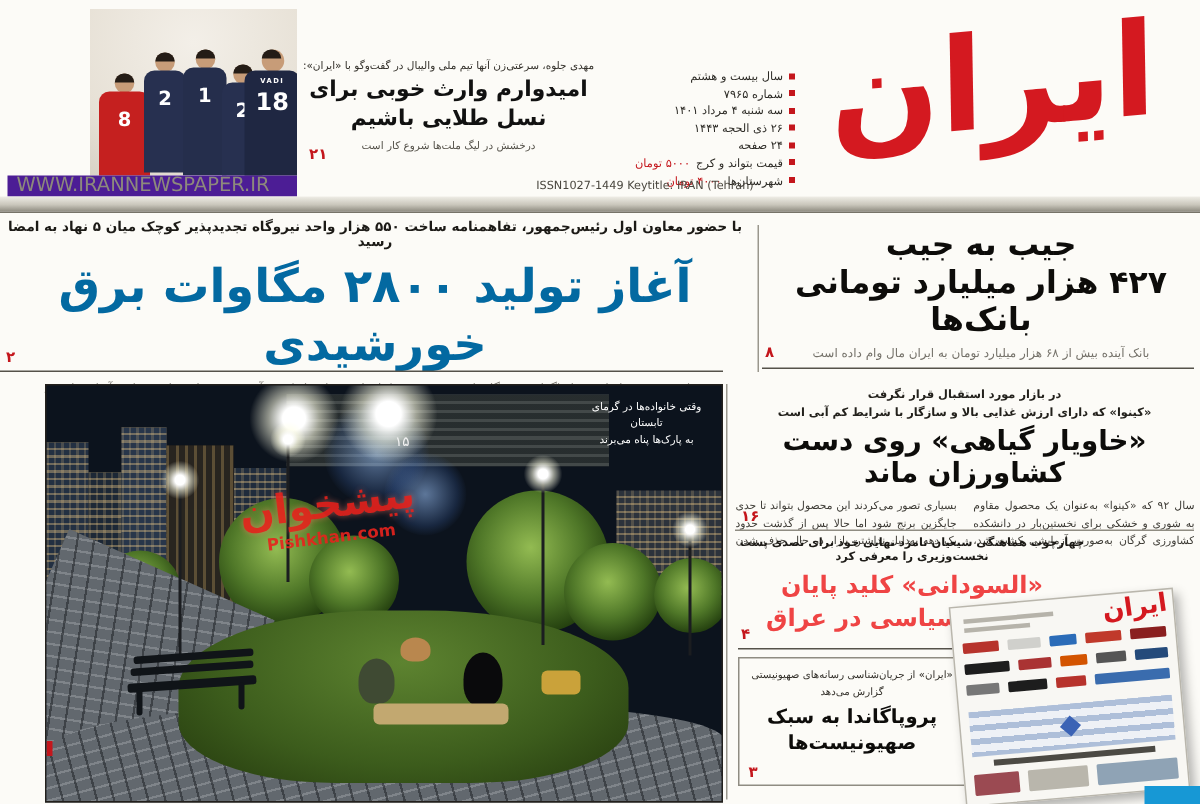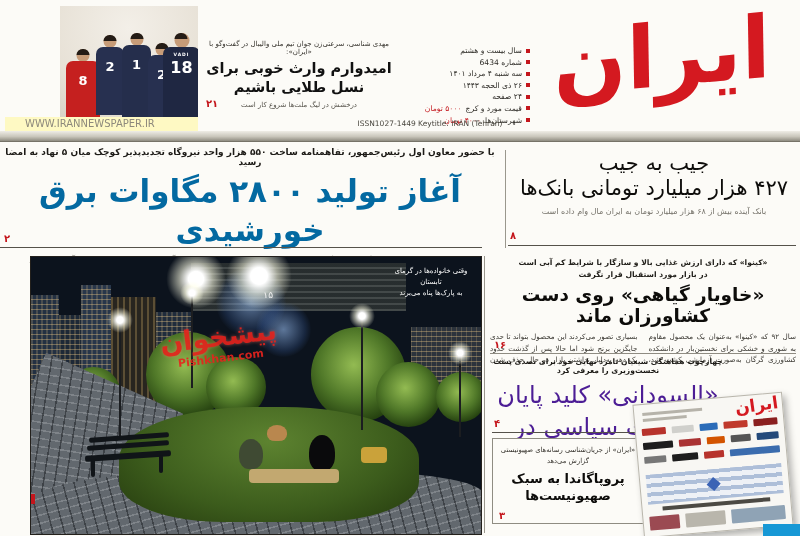--- a/index.html
+++ b/index.html
@@ -7,23 +7,23 @@
         font-family:"DejaVu Sans",sans-serif;direction:rtl;}
   .abs{position:absolute;}
 
   
   .logo{right:8px;top:-14px;width:260px;height:140px;color:#d41920;font-weight:bold;
         font-size:86px;line-height:140px;text-align:center;transform:rotate(-5deg) skewX(-4deg);}
   .graybar{left:0;top:131px;width:800px;height:10px;
            background:linear-gradient(180deg,#efede6 0%,#c9c6bb 55%,#8f8c81 100%);
            border-bottom:1px solid #767368;}
   .issn{left:330px;top:119px;width:200px;font-size:7.5px;color:#4a473f;text-align:center;direction:ltr;}
-  .urlbar{left:5px;top:117px;width:193px;height:14px;background:#fef9c3;
-          color:#8d897c;font-size:10px;line-height:14px;text-align:left;direction:ltr;
-          padding-left:20px;box-sizing:border-box;}
+  .urlbar{left:5px;top:117px;width:193px;height:14px;background:#4c1d95;
+          color:#8d897c;font-size:13px;line-height:14px;text-align:left;direction:ltr;
+          padding-left:6px;box-sizing:border-box;}
   .mh-info{left:402px;top:46px;width:128px;}
   .mh-row{display:flex;align-items:center;gap:4px;margin-bottom:2.6px;font-size:7.6px;color:#2c2a25;}
   .mh-sq{width:4px;height:4px;background:#c4161c;flex:0 0 auto;}
   .mh-red{color:#c4161c;}
 
   
   .vb-photo{left:60px;top:6px;width:138px;height:111px;background:
       radial-gradient(circle at 50% 20%,#f3efe8 0%,#e7e1d6 70%,#d8d2c5 100%);overflow:hidden;}
   .plyr{position:absolute;}
   .head{position:absolute;left:50%;transform:translateX(-50%);top:0;width:13px;height:13px;
@@ -42,21 +42,21 @@
 
   
   .vrule{background:#9a978d;width:1px;}
   .art{text-align:center;}
   .kicker{font-size:8px;font-weight:600;color:#1c1a16;}
   .sub{font-size:8px;color:#75726a;}
   .pgnum{font-size:10px;font-weight:bold;color:#c4161c;}
   .hline{background:#55524a;height:1px;}
 
   .bank{left:512px;top:147px;width:284px;}
-  .bank-h{font-size:21px;font-weight:normal;color:#0d0c0a;line-height:1.18;}
+  .bank-h{font-size:21px;font-weight:bold;color:#0d0c0a;line-height:1.18;}
   .solar{left:2px;top:147px;width:496px;}
   .solar-h{font-size:31px;font-weight:bold;color:#0369a1;line-height:1.25;}
 
   
   .photo{left:30px;top:256px;width:450px;height:277px;background:#0c131d;border:1px solid #23201c;
          overflow:hidden;direction:rtl;}
   .bldg{position:absolute;background:#233042;
         background-image:repeating-linear-gradient(0deg,rgba(255,214,140,.35) 0 1.5px,transparent 1.5px 5px),
         repeating-linear-gradient(90deg,rgba(255,214,140,.18) 0 1.5px,transparent 1.5px 5px);}
   .lattice{position:absolute;background:
@@ -84,21 +84,21 @@
 
   
   .rrule{left:484px;top:256px;width:1px;height:277px;background:#9a978d;}
   .quinoa{left:490px;top:257px;width:306px;}
   .q-kick{font-size:7.6px;font-weight:600;color:#23211c;line-height:1.6;text-align:center;}
   .q-head{font-size:18.5px;font-weight:bold;color:#0d0c0a;margin-top:3px;text-align:center;}
   .q-body{margin-top:5px;column-count:2;column-gap:11px;font-size:7.2px;color:#3c3a34;
           text-align:justify;line-height:1.6;height:42px;overflow:hidden;}
   .secline{background:#8f8c82;height:1px;}
   .iraq{left:490px;top:357px;width:236px;text-align:center;}
-  .iraq-h{font-size:24px;font-weight:normal;color:#4c1d95;line-height:1.35;}
+  .iraq-h{font-size:16px;font-weight:bold;color:#ef4444;line-height:1.35;}
   .propbox{left:492px;top:438px;width:152px;height:86px;border:1px solid #8f8c82;background:#fcfbf7;
            box-sizing:border-box;text-align:center;padding-top:6px;}
   .pb-kick{font-size:6.8px;color:#33302a;line-height:1.6;}
   .pb-head{font-size:13px;font-weight:bold;color:#0d0c0a;line-height:1.35;margin-top:3px;}
 
   
   .thumb{left:638px;top:398px;width:148px;height:132px;background:#f8f7f3;border:1px solid #b9b6ac;
          transform:rotate(-5deg);box-shadow:3px 4px 7px rgba(0,0,0,.3);overflow:hidden;}
   .t-logo{position:absolute;right:4px;top:0px;color:#d41920;font-weight:bold;font-size:17px;
           transform:rotate(-3deg);}
@@ -150,50 +150,50 @@
       <div class="torso" style="background:#1f2742;top:14px;">
         <span class="pname">VADI</span>
         <span class="num" style="margin-top:1px;font-size:16px;">18</span>
       </div>
     </div>
   </div>
 
   <div class="abs urlbar">WWW.IRANNEWSPAPER.IR</div>
 
   <div class="abs vb-txt">
-    <div class="vb-kicker">مهدی شناسی، سرعتی‌زن جوان تیم ملی والیبال در گفت‌وگو با «ایران»:</div>
+    <div class="vb-kicker">مهدی جلوه، سرعتی‌زن آنها تیم ملی والیبال در گفت‌وگو با «ایران»:</div>
     <div class="vb-head">امیدوارم وارث خوبی برای نسل طلایی باشیم</div>
     <div class="vb-sub">درخشش در لیگ ملت‌ها شروع کار است</div>
   </div>
   <div class="abs vb-num">۲۱</div>
 
   <div class="abs mh-info">
     <div class="mh-row">
         <span class="mh-sq"></span>
         <span>سال بیست و هشتم</span>
       </div>
     <div class="mh-row">
         <span class="mh-sq"></span>
-        <span>شماره 6434</span>
+        <span>شماره ۷۹۶۵</span>
       </div>
     <div class="mh-row">
         <span class="mh-sq"></span>
         <span>سه شنبه ۴ مرداد ۱۴۰۱</span>
       </div>
     <div class="mh-row">
         <span class="mh-sq"></span>
         <span>۲۶ ذی الحجه ۱۴۴۳</span>
       </div>
     <div class="mh-row">
         <span class="mh-sq"></span>
         <span>۲۴ صفحه</span>
       </div>
     <div class="mh-row">
         <span class="mh-sq"></span>
-        <span>قیمت مورد و کرج</span>
+        <span>قیمت بتواند و کرج</span>
         <span class="mh-red">۵۰۰۰ تومان</span>
       </div>
     <div class="mh-row">
         <span class="mh-sq"></span>
         <span>شهرستان‌ها</span>
         <span class="mh-red">۴۰۰۰ تومان</span>
       </div>
   </div>
 
   <div class="abs issn">ISSN1027-1449 Keytitle: IRAN (Tehran)</div>
@@ -273,22 +273,22 @@
       <div class="wm-fa">پیشخوان</div>
       <div class="wm-en">Pishkhan.com</div>
     </div>
 
     <div class="abs credit-bar"></div>
   </div>
 
   <div class="abs rrule"></div>
 
   <div class="abs quinoa">
+    <div class="q-kick">در بازار مورد استقبال قرار نگرفت</div>
     <div class="q-kick">«کینوا» که دارای ارزش غذایی بالا و سازگار با شرایط کم آبی است</div>
-    <div class="q-kick">در بازار مورد استقبال قرار نگرفت</div>
     <div class="q-head">«خاویار گیاهی» روی دست کشاورزان ماند</div>
     <div class="q-body">سال ۹۲ که «کینوا» به‌عنوان یک محصول مقاوم به شوری و خشکی برای نخستین‌بار در دانشکده کشاورزی گرگان به‌صورت آزمایشی کشت شد، بسیاری تصور می‌کردند این محصول بتواند تا حدی جایگزین برنج شود اما حالا پس از گذشت حدود یک دهه به‌دلیل نداشتن بازار در حال حذف شدن از برنامه کشت استان‌هایی است که با توجه به شرایط آب و هوایی خشک می‌توانستند از این گیاه سازگار با خشکسالی به‌عنوان یک الگوی کشت موفق استفاده کنند.</div>
   </div>
   <div class="abs pgnum" style="left:494px;top:339px;">۱۶</div>
   <div class="abs secline" style="left:490px;top:353px;width:306px;"></div>
 
   <div class="abs iraq">
     <div class="kicker" style="font-size:7.6px;">چهارچوب هماهنگی شیعیان نامزد نهایی خود برای تصدی پست نخست‌وزیری را معرفی کرد</div>
     <div class="iraq-h" style="margin-top:4px;">«السودانی» کلید پایان</div>
     <div class="iraq-h">بن‌بست سیاسی در عراق</div>

